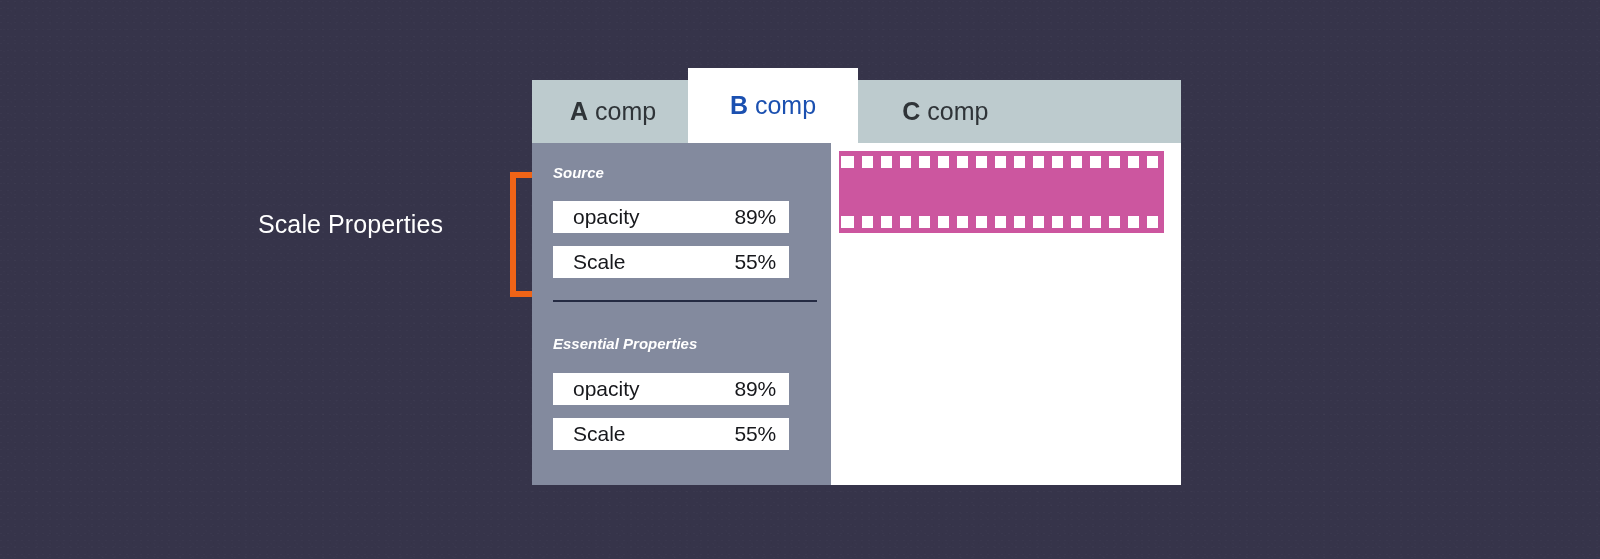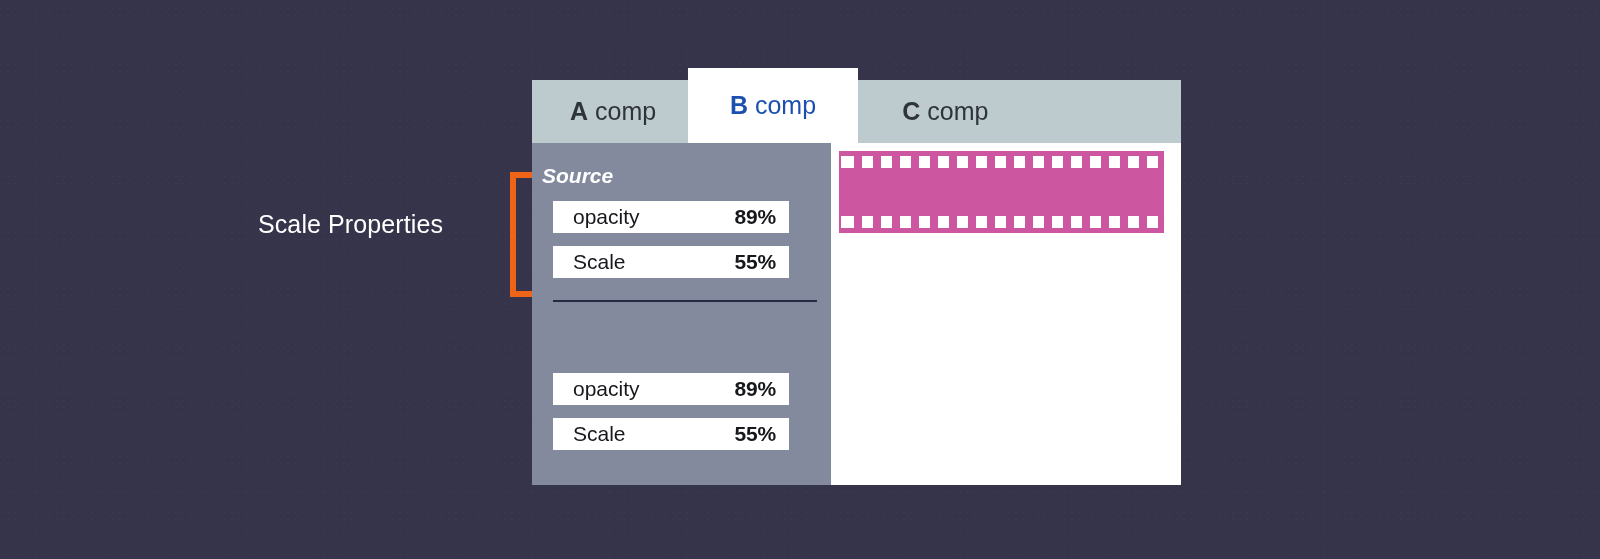--- a/index.html
+++ b/index.html
@@ -120,25 +120,25 @@
     position: absolute;
     left: 0;
     top: 0;
     width: 299px;
     height: 342px;
     background: #838a9e;
   }
 
   .section-title {
     position: absolute;
-    left: 10px;
+    left: 21px;
     color: #ffffff;
     font-weight: bold;
     font-style: italic;
-    font-size: 21px;
+    font-size: 15px;
     white-space: nowrap;
   }
 
   #section-title-source { top: 21px; }
   #section-title-essential { top: 192px; }
 
   .prop-row {
     position: absolute;
     left: 21px;
     width: 236px;
@@ -146,21 +146,21 @@
     background: #ffffff;
     display: flex;
     align-items: center;
     justify-content: space-between;
     padding: 0 13px 0 20px;
     font-size: 21px;
     color: #17181c;
     cursor: pointer;
   }
 
-  .prop-row .prop-value { letter-spacing: -0.2px; font-weight: bold; }
+  .prop-row .prop-value { letter-spacing: -0.2px; }
 
   #row-source-opacity   { top: 58px; }
   #row-source-scale     { top: 103px; }
   #row-essential-opacity{ top: 230px; }
   #row-essential-scale  { top: 275px; }
 
   #panel-divider {
     position: absolute;
     left: 21px;
     top: 157px;
@@ -238,20 +238,21 @@
         <span class="prop-value">89%</span>
       </div>
 
       <div class="prop-row" id="row-source-scale">
         <span class="prop-label">Scale</span>
         <span class="prop-value">55%</span>
       </div>
 
       <div id="panel-divider"></div>
 
+      <div class="section-title" id="section-title-essential">Essential Properties</div>
 
       <div class="prop-row" id="row-essential-opacity">
         <span class="prop-label">opacity</span>
         <span class="prop-value">89%</span>
       </div>
 
       <div class="prop-row" id="row-essential-scale">
         <span class="prop-label">Scale</span>
         <span class="prop-value">55%</span>
       </div>

